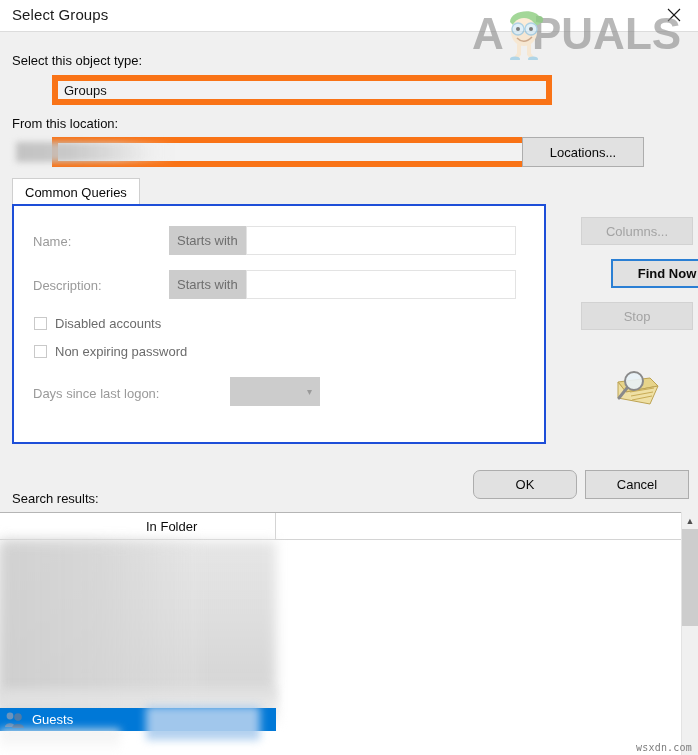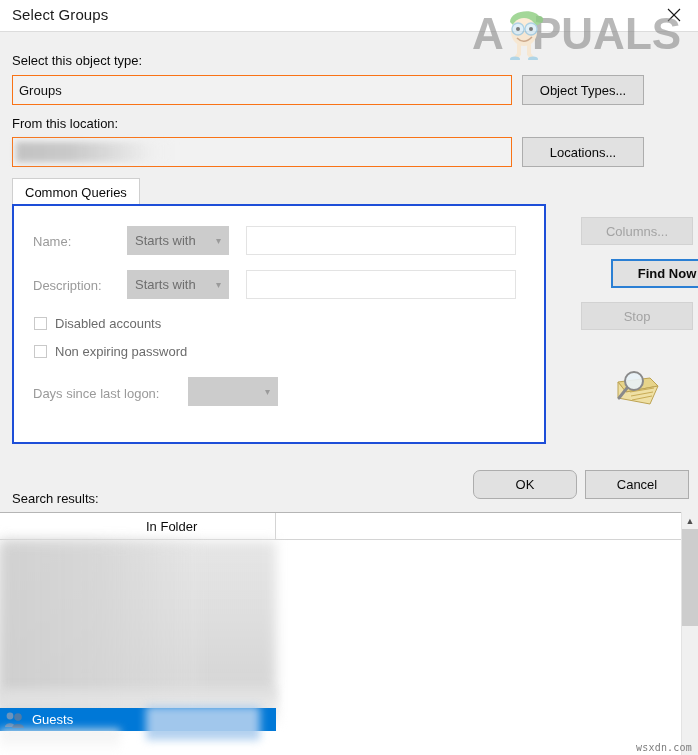--- a/index.html
+++ b/index.html
@@ -83,27 +83,28 @@
   
   .label {
     position: absolute;
     font-size: 13px;
     color: #0a0a0a;
   }
 
   .textbox {
     position: absolute;
     background: #f2f2f2;
-    border: 1px solid #f97316;
+    border: 6px solid #f97316;
     box-sizing: border-box;
     font-size: 13px;
     color: #111111;
     display: flex;
     align-items: center;
     padding-left: 6px;
+    margin-left: 40px;
   }
 
   .blurbox {
     position: absolute;
     background: linear-gradient(90deg,
        rgba(190,190,190,.92) 0%,
        rgba(197,197,197,.9) 35%,
        rgba(214,214,214,.75) 62%,
        rgba(235,235,235,.25) 85%,
        rgba(240,240,240,0) 100%);
@@ -177,20 +178,21 @@
   .combo {
     position: absolute;
     background: #cccccc;
     box-sizing: border-box;
     display: flex;
     align-items: center;
     font-size: 13px;
     color: #6e6e6e;
     padding-left: 8px;
     cursor: default;
+    margin-left: 42px;
   }
   .combo .caret {
     position: absolute;
     right: 8px;
     top: 50%;
     transform: translateY(-55%);
     color: #9a9a9a;
     font-size: 10px;
   }
   .ftext {
@@ -419,21 +421,20 @@
         <path d="M13 39 L13 48 L10 52" stroke="#fbe2c0" stroke-width="4" fill="none" stroke-linecap="round"></path>
         <path d="M23 39 L23 48 L26 52" stroke="#fbe2c0" stroke-width="4" fill="none" stroke-linecap="round"></path>
         <ellipse cx="9" cy="53" rx="5" ry="2.6" fill="#89c6e2"></ellipse>
         <ellipse cx="27" cy="53" rx="5" ry="2.6" fill="#89c6e2"></ellipse>
       </g>
     </svg>
   </div>
 
   <div class="label" style="left:12px; top:53px;">Select this object type:</div>
   <div class="textbox" style="left:12px; top:75px; width:500px; height:30px;">Groups</div>
-  <div class="btn" style="left:522px; top:75px; width:122px; height:30px;">Object Types...</div>
 
   <div class="label" style="left:12px; top:116px;">From this location:</div>
   <div class="textbox" style="left:12px; top:137px; width:500px; height:30px;"></div>
   <div class="blurbox" style="left:16px; top:142px; width:160px; height:20px;"></div>
   <div class="btn" style="left:522px; top:137px; width:122px; height:30px;">Locations...</div>
 
   <div id="tabstrip">
     <div id="tab-common">
       <span>Common Queries</span>
     </div>

